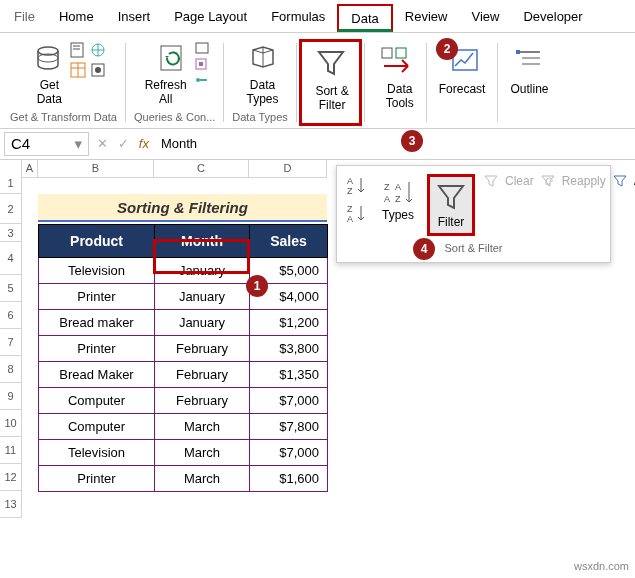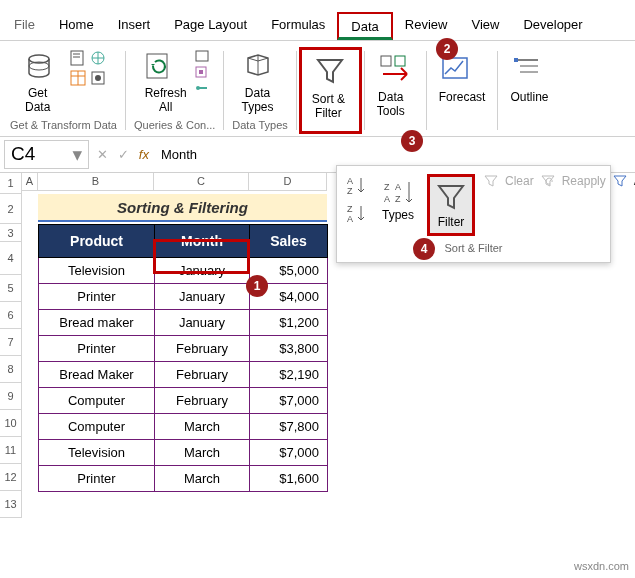--- a/index.html
+++ b/index.html
@@ -11,21 +11,21 @@
     body {
       background: #fff;
       width: 635px;
       height: 578px;
       overflow: hidden;
       position: relative;
       font-size: 13px;
     }
     .menu-bar {
       display: flex;
-      padding: 12px 2px 0 2px;
+      padding: 4px 2px 0 2px;
       border-bottom: 1px solid #d0d0d0;
       background: #fff;
       text-align: center;
     }
     .menu-item {
       padding: 5px 12px;
       cursor: pointer;
       font-size: 13px;
     }
     .menu-item.file {
@@ -62,21 +62,21 @@
       text-align: center;
     }
     .ribbon-divider {
       width: 1px;
       background: #d0d0d0;
       margin: 4px 0;
     }
     .ribbon-button {
       display: flex;
       flex-direction: column;
-      align-items: flex-start;
+      align-items: flex-end;
       padding: 2px 4px;
       cursor: pointer;
       min-width: 45px;
     }
     .ribbon-button-label {
       font-size: 12px;
       text-align: center;
       line-height: 1.2;
       margin-top: 2px;
     }
@@ -107,21 +107,21 @@
       align-items: center;
       border-bottom: 1px solid #d0d0d0;
       padding: 3px 4px;
       gap: 8px;
     }
     .name-box {
       width: 85px;
       padding: 2px 6px;
       border: 1px solid #ccc;
       background: #fff;
-      font-size: 19px;
+      font-size: 15px;
       display: flex;
       justify-content: space-between;
       align-items: center;
     }
     .fx-controls {
       display: flex;
       gap: 10px;
       align-items: center;
       color: #aaa;
     }
@@ -483,21 +483,21 @@
         <td class="right">$1,200</td>
       </tr>
       <tr>
         <td>Printer</td>
         <td>February</td>
         <td class="right">$3,800</td>
       </tr>
       <tr>
         <td>Bread Maker</td>
         <td>February</td>
-        <td class="right">$2,190</td>
+        <td class="right">$1,350</td>
       </tr>
       <tr>
         <td>Computer</td>
         <td>February</td>
         <td class="right">$7,000</td>
       </tr>
       <tr>
         <td>Computer</td>
         <td>March</td>
         <td class="right">$7,800</td>

